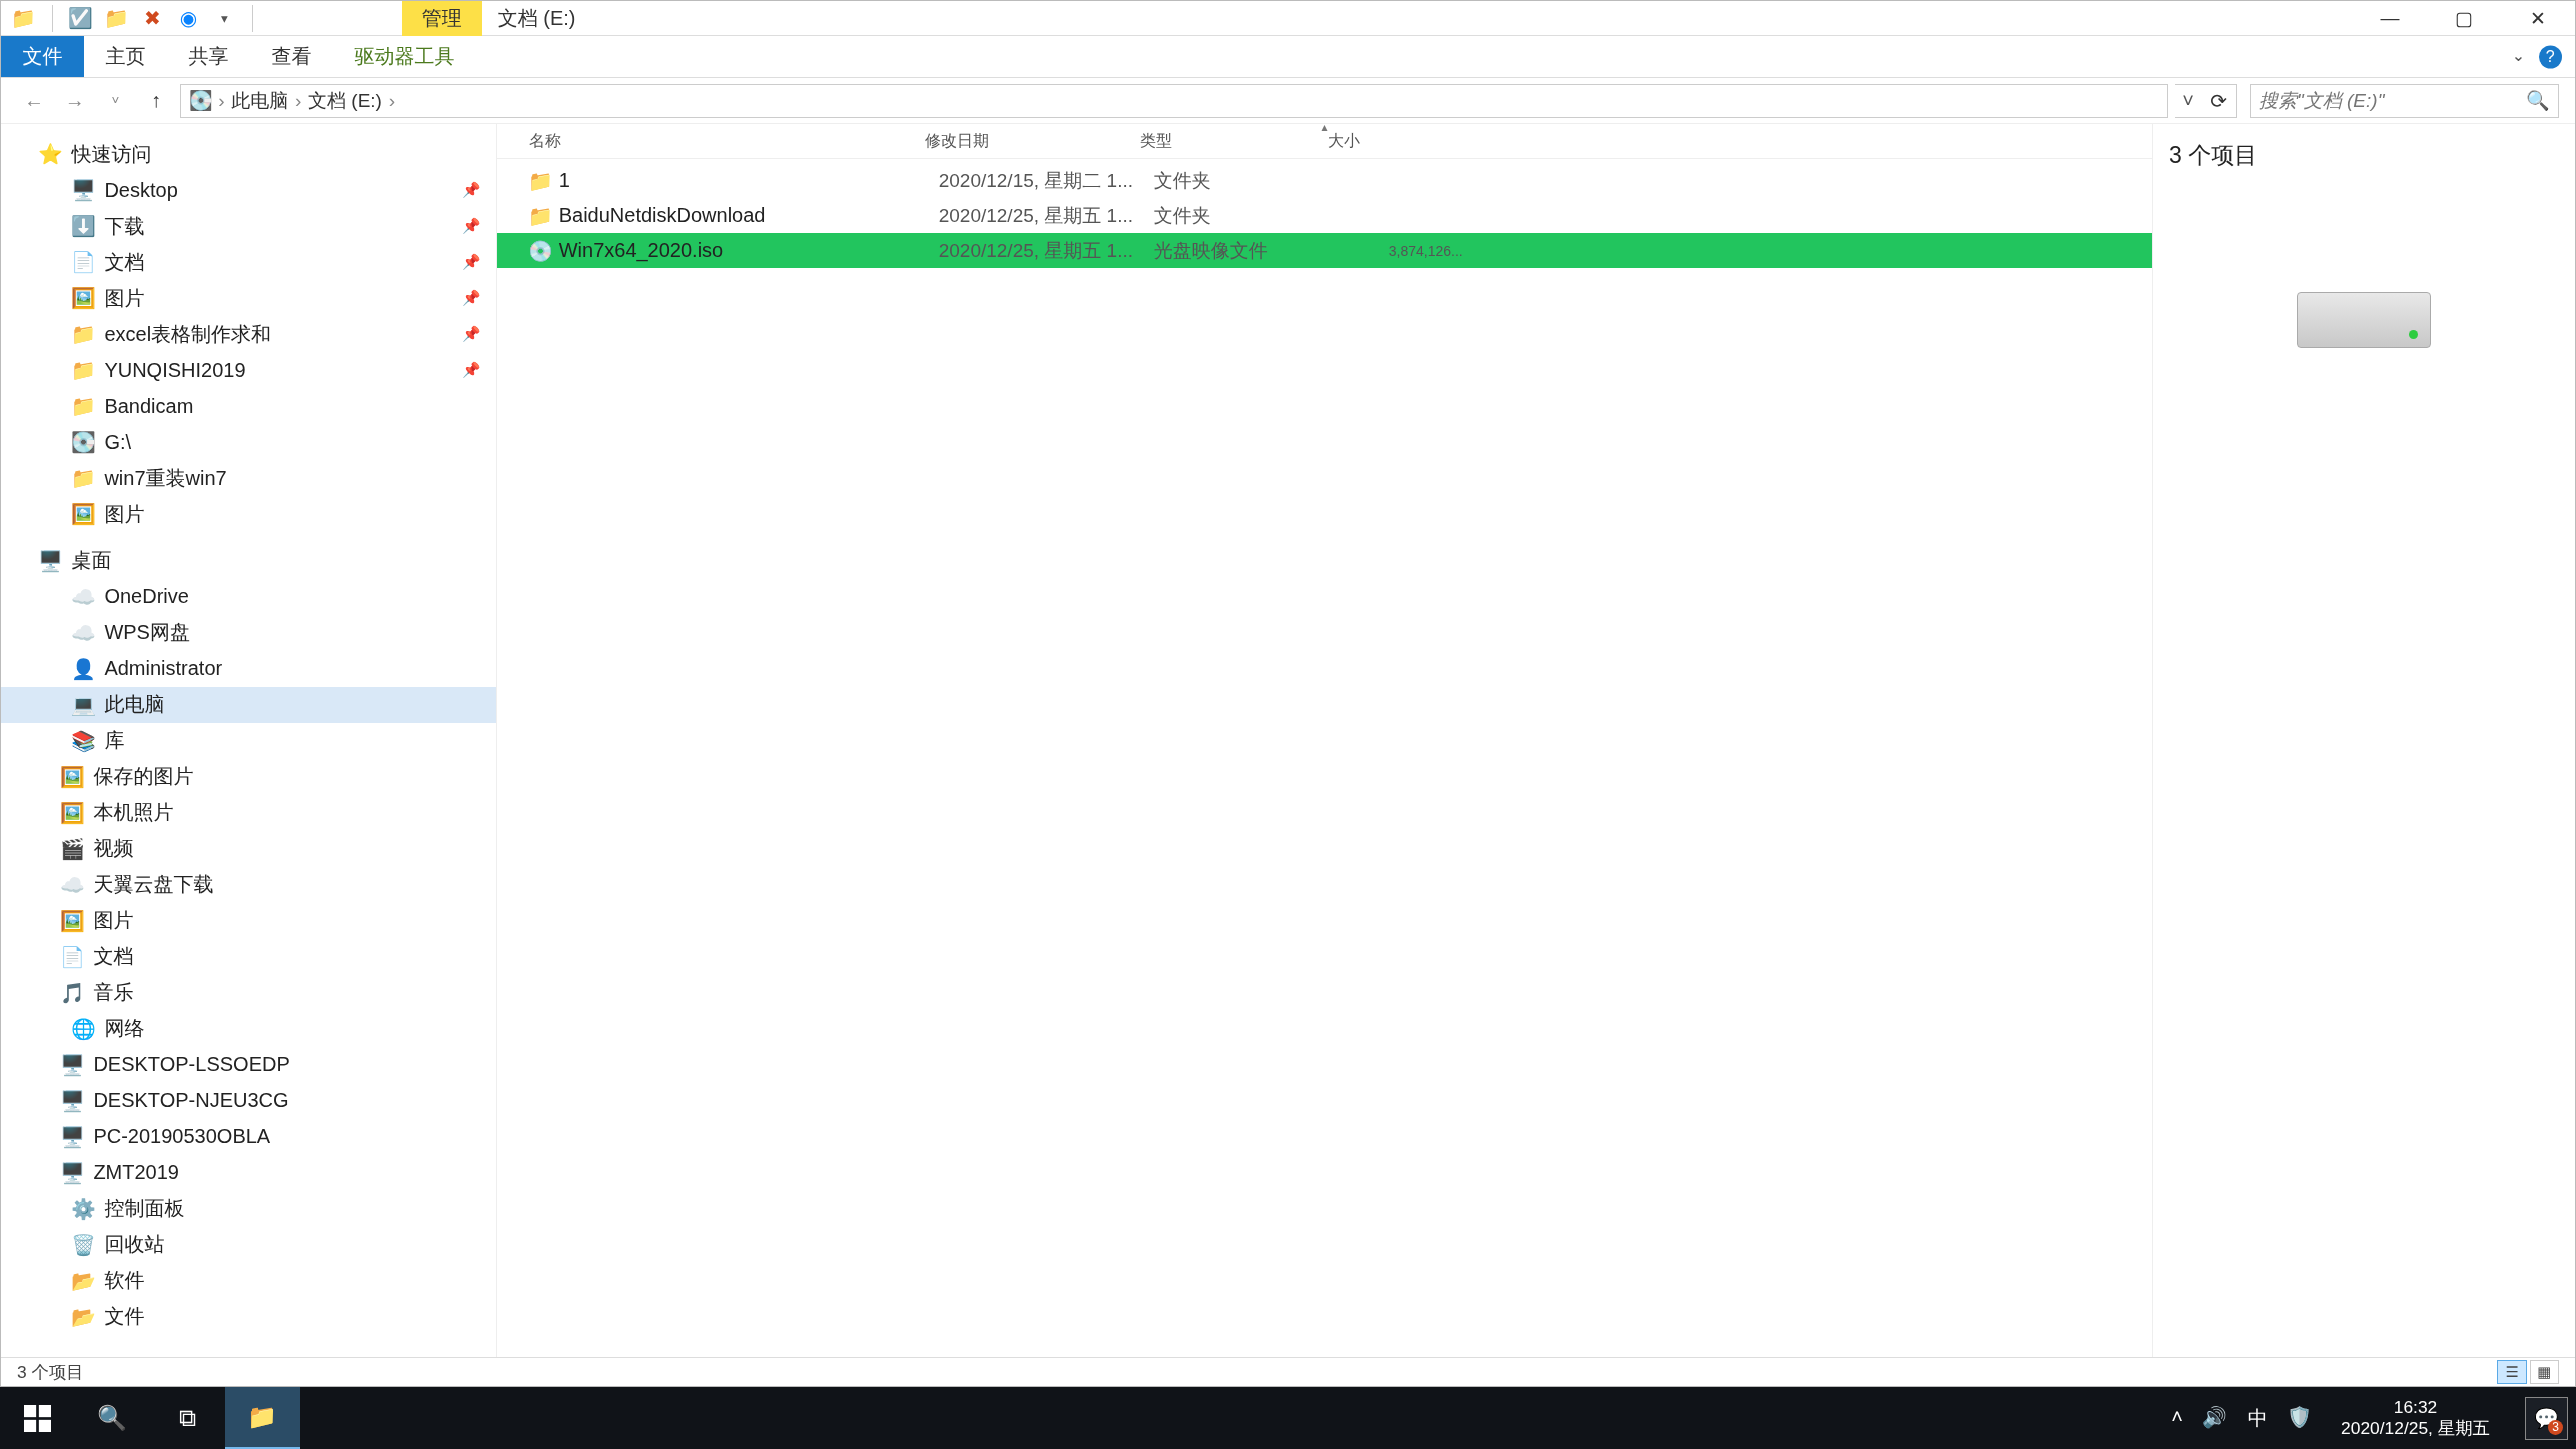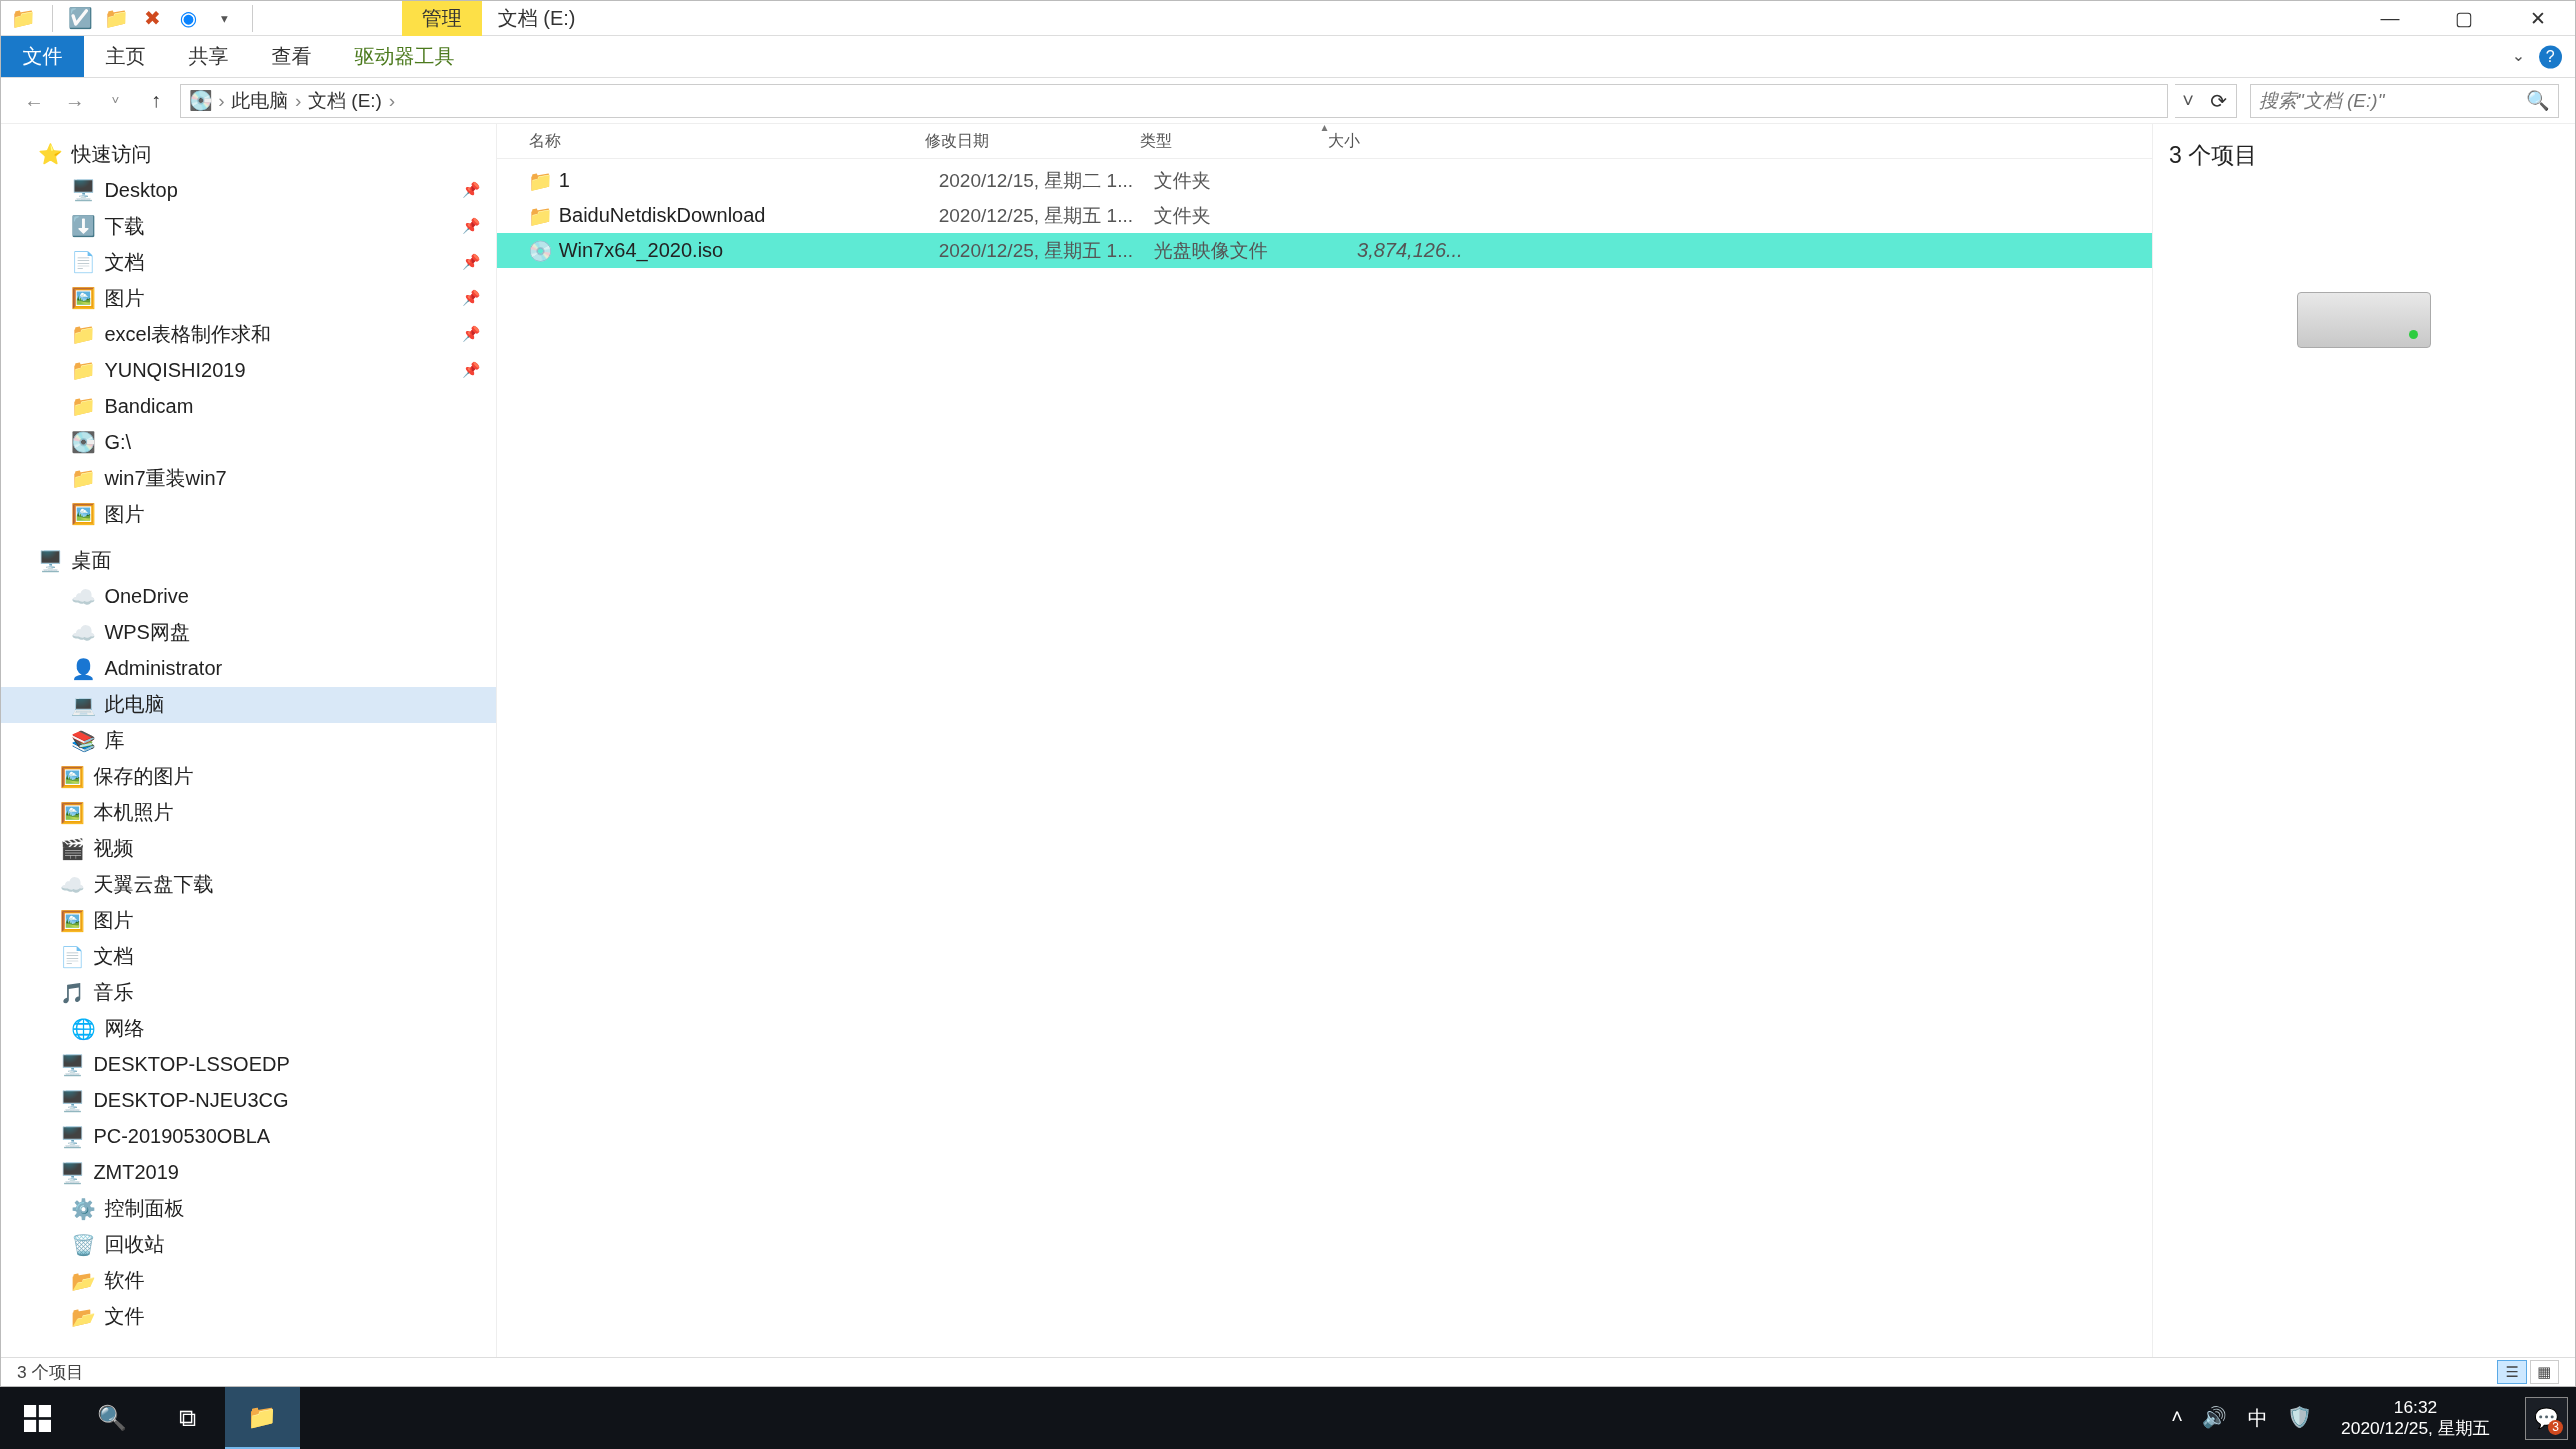--- a/index.html
+++ b/index.html
@@ -71,26 +71,26 @@
   .fl-header { display: flex; padding: 6.7px 24px 6.7px 32px; color: #555; font-size: 16px; border-bottom: 0.7px solid #eee; }
   .fl-header .col { display: flex; align-items: center; gap: 6.7px; }
   .col-name { width: 396px; }
   .col-date { width: 215px; }
   .col-type { width: 188px; }
   .col-size { width: 121px; text-align: right; }
   .sort-ind { font-size: 12px; color: #777; width: 100%; text-align: center; position: absolute; top: -4px; left: 0; }
   .fl-header-wrap { position: relative; }
   .fl-body { flex: 1; padding: 4px 0; }
   .file-row { display: flex; align-items: center; padding: 2.7px 24px 2.7px 32px; font-size: 20px; color: #222; height: 35px; }
-  .file-row.selected { background: #5eead4; }
+  .file-row.selected { background: #22c55e; }
   .file-row .ico { width: 23px; margin-right: 6.7px; }
   .fname { width: 369px; }
   .fdate { width: 215px; color: #555; font-size: 19px; margin-left: 11px; }
   .ftype { width: 188px; color: #555; font-size: 19px; }
-  .fsize { width: 121px; text-align: right; color: #555; font-size: 20px; font-style: italic; }
+  .fsize { width: 121px; text-align: right; color: #555; font-size: 14px; }
   .ico.iso::before { content: "💿"; color: #888; }
   
   .preview { width: 423px; border-left: 0.7px solid #eee; padding: 16px; display: flex; flex-direction: column; align-items: center; gap: 81px; }
   .preview h3 { font-weight: 400; font-size: 23px; color: #222; align-self: flex-start; }
   .drive-graphic { width: 134px; height: 56px; background: linear-gradient(#e8e8e8, #c8c8c8); border-radius: 4px; border: 0.7px solid #aaa; position: relative; margin-top: 40px; }
   .drive-graphic::after { content: ""; position: absolute; right: 12px; bottom: 8px; width: 9.4px; height: 9.4px; background: #2ecc40; border-radius: 50%; }
   
   .statusbar { height: 29.5px; display: flex; align-items: center; padding: 0 16px; border-top: 0.7px solid #ddd; font-size: 17.4px; color: #444; }
   .statusbar .view-toggle { margin-left: auto; display: flex; gap: 2.7px; }
   .vt { width: 29.5px; height: 24px; border: 0.7px solid #ccc; display: flex; align-items: center; justify-content: center; font-size: 14.8px; }

